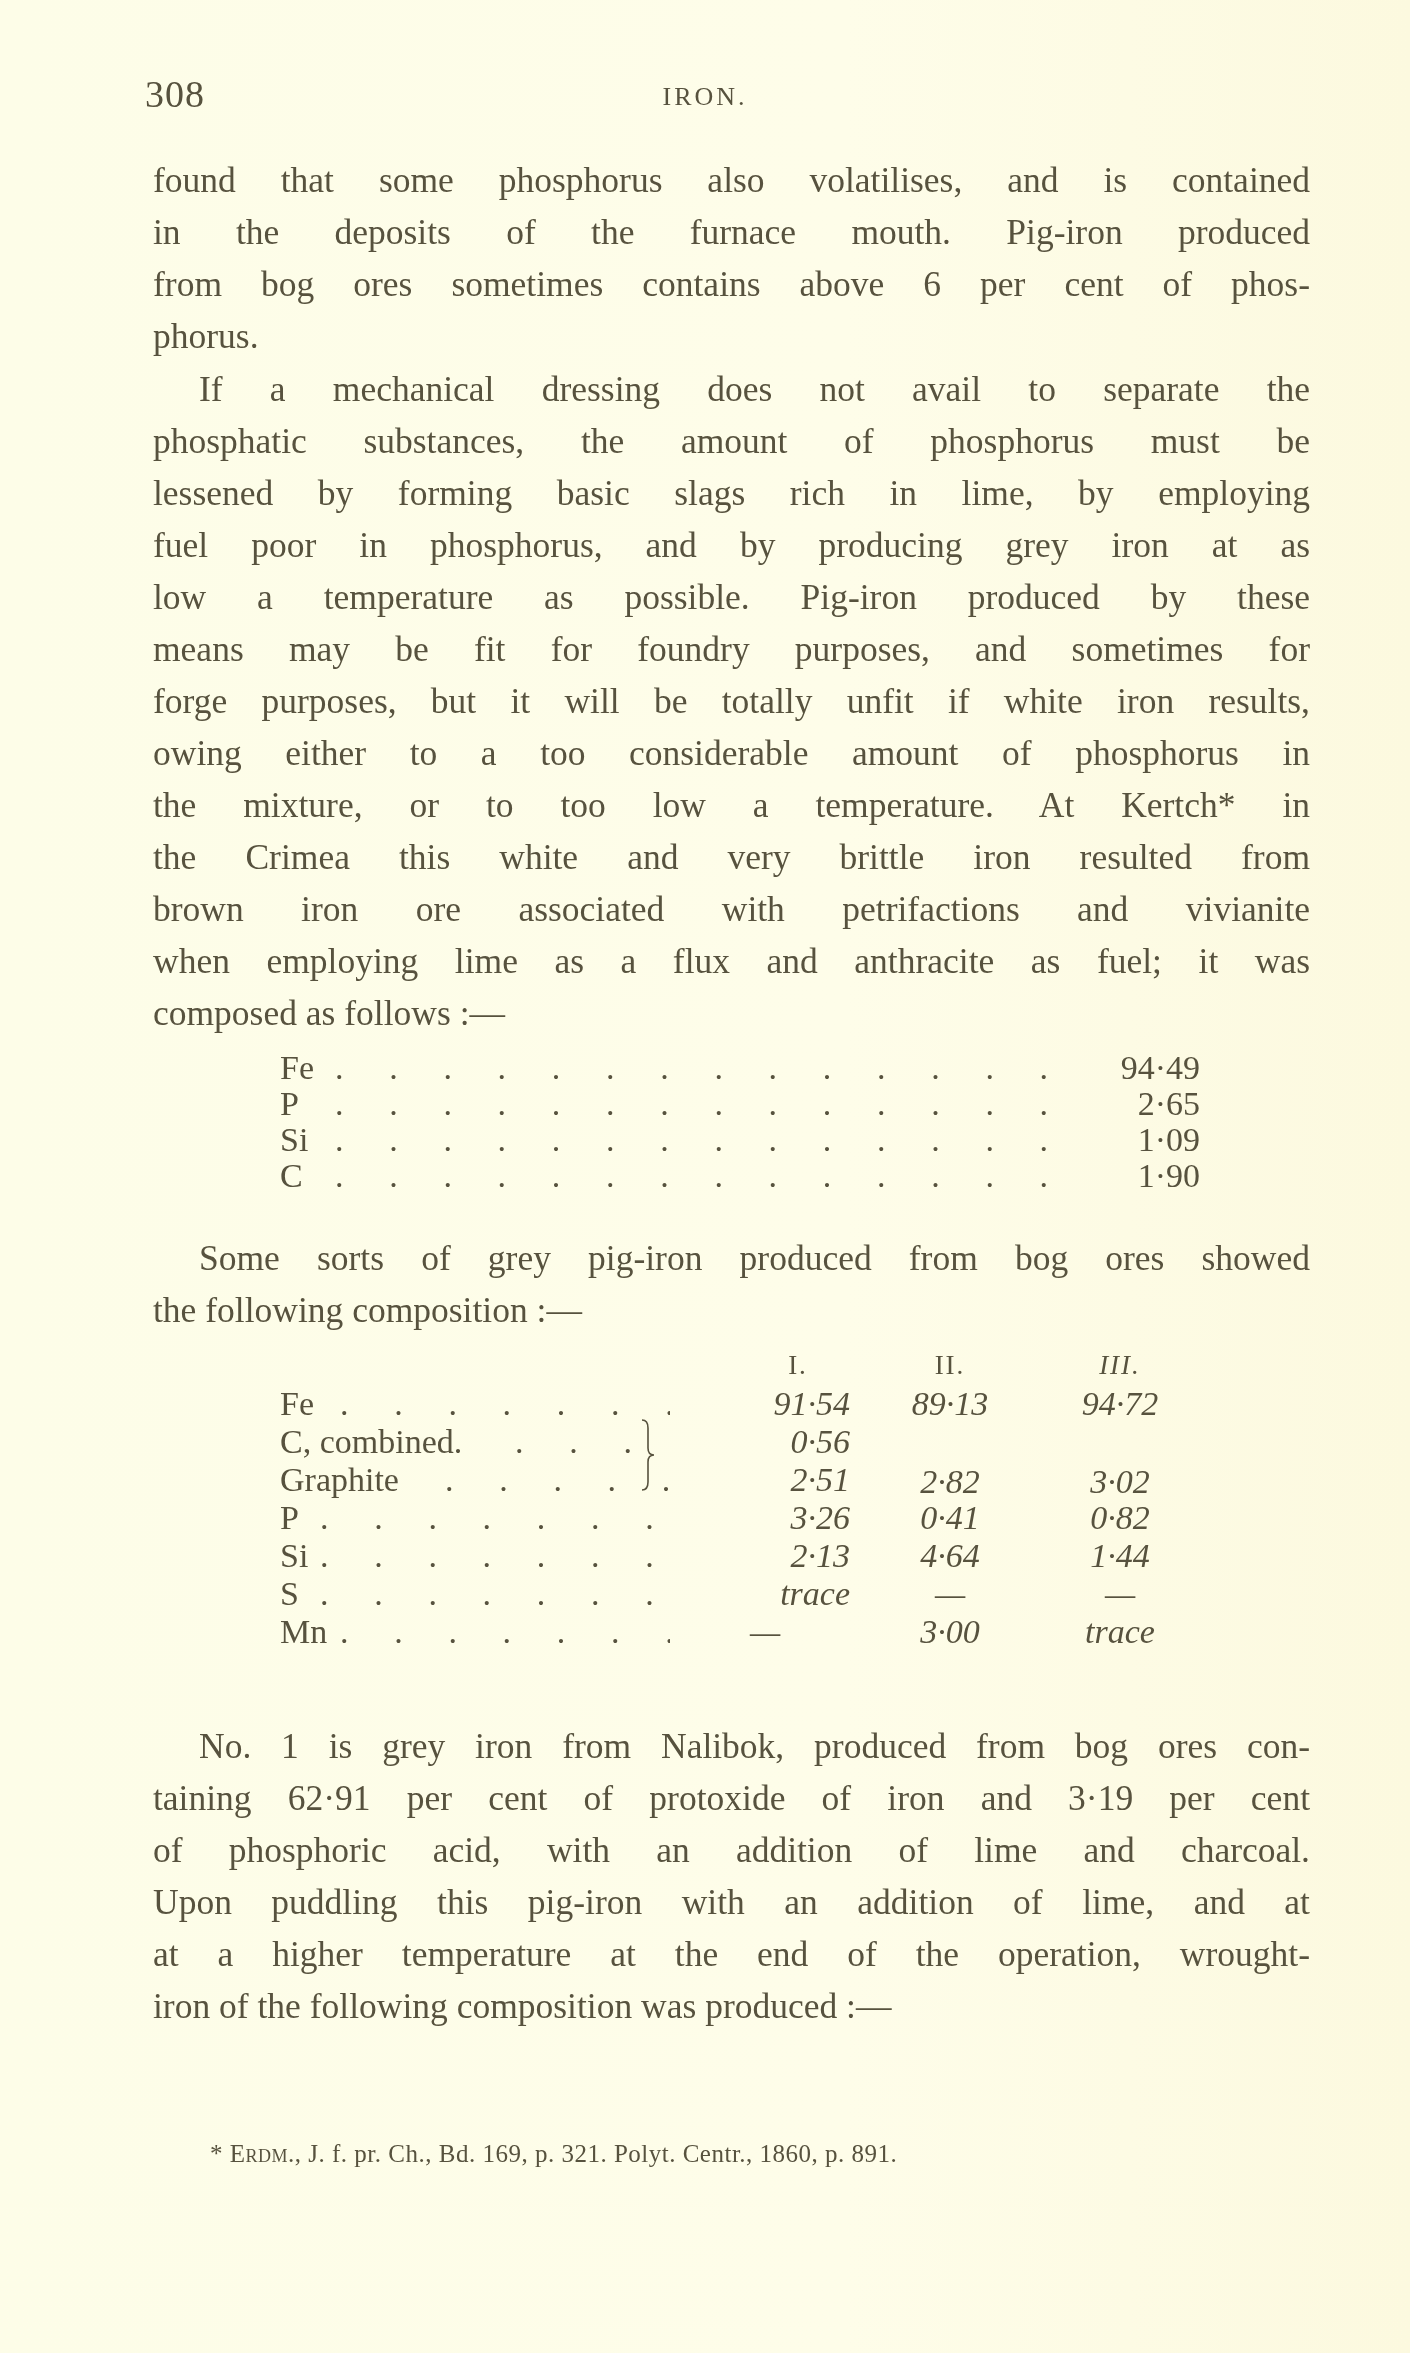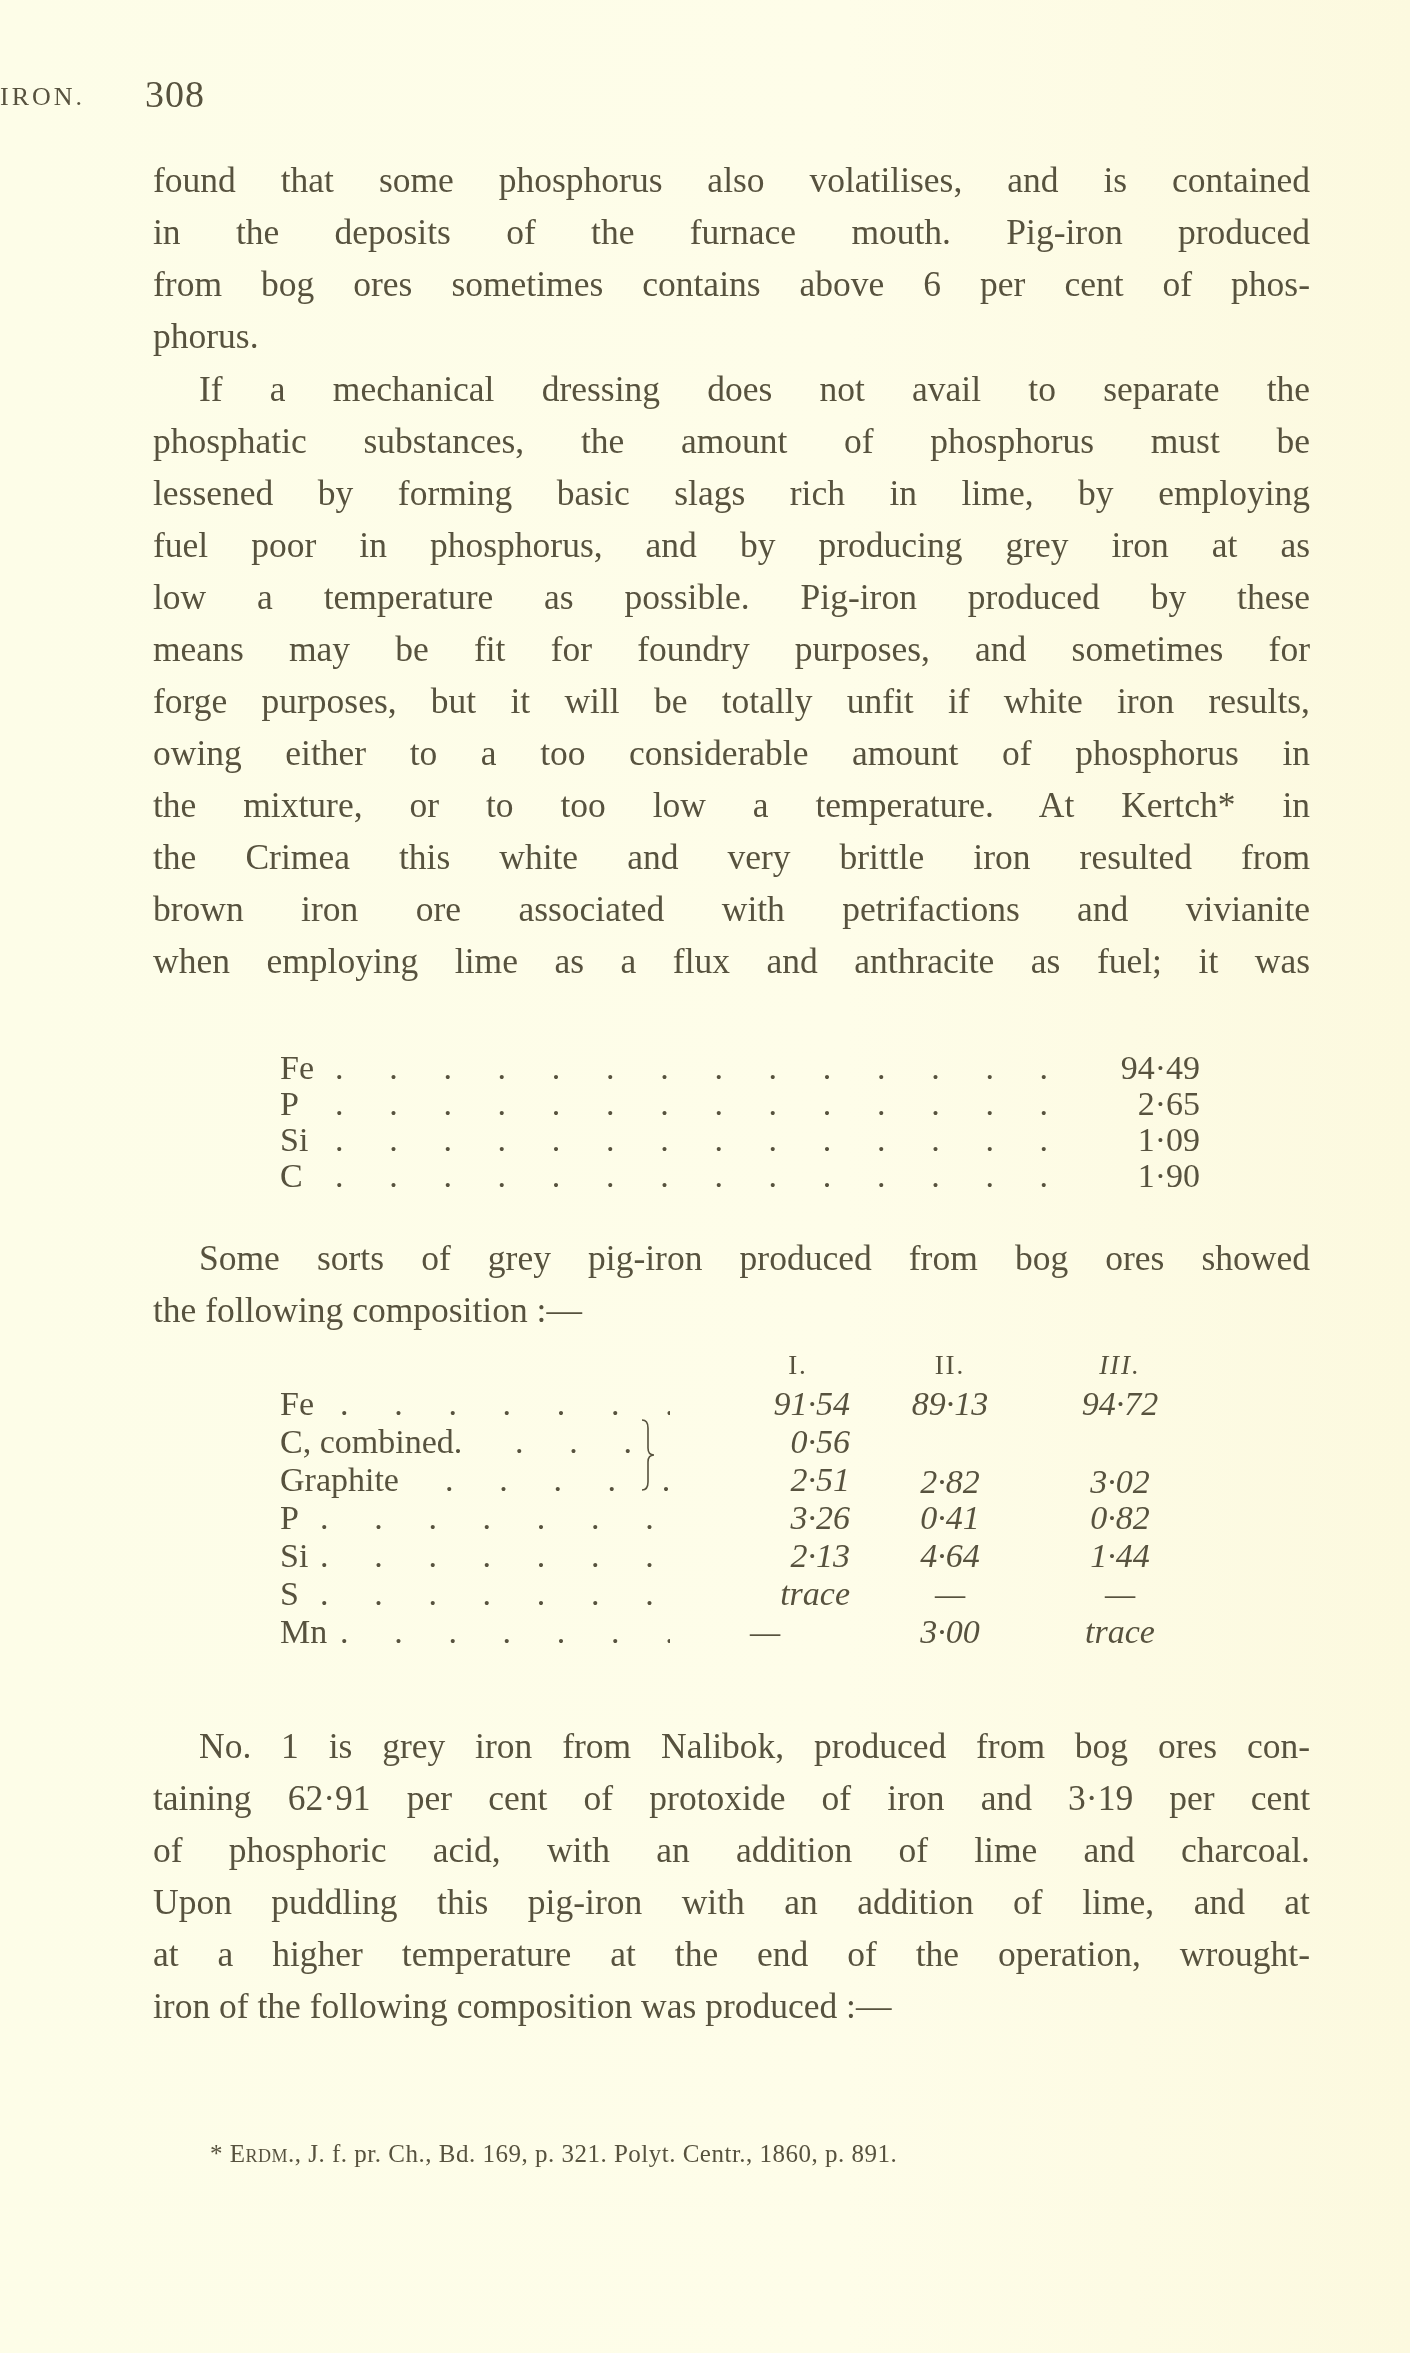--- a/index.html
+++ b/index.html
@@ -6,21 +6,21 @@
   body {
     width: 1410px; height: 2353px; overflow: hidden;
     background: linear-gradient(90deg, #fdfde8 0%, #fefde9 60%, #fcf9df 100%);
     color: #57523e;
     font-family: "Liberation Serif", "DejaVu Serif", serif;
     position: relative;
   }
   .page { position: absolute; left: 0; top: 0; width: 1266px; height: 2353px; }
   .running-head { position: absolute; top: 72px; left: 0; width: 1410px; height: 50px; }
   .page-number { position: absolute; left: 145px; top: 0; font-size: 38px; letter-spacing: 1px; }
-  .running-title { position: absolute; left: 0; width: 1410px; top: 10px; font-size: 26px; letter-spacing: 3px; }
+  .running-title { position: absolute; left: 0; width: 1410px; text-align: center; top: 10px; font-size: 26px; letter-spacing: 3px; }
 
   .para {
     position: absolute; left: 153px; width: 1157px;
     font-size: 35.5px; line-height: 52px;
     text-align: justify; text-align-last: left;
     margin: 0;
   }
   .para .line { display: block; text-align: justify; text-align-last: justify; white-space: nowrap; }
   .para .line.last { text-align-last: left; }
   .indent { padding-left: 46px; }
@@ -69,20 +69,21 @@
     <span class="line">lessened by forming basic slags rich in lime, by employing</span>
     <span class="line">fuel poor in phosphorus, and by producing grey iron at as</span>
     <span class="line">low a temperature as possible.  Pig-iron produced by these</span>
     <span class="line">means may be fit for foundry purposes, and sometimes for</span>
     <span class="line">forge purposes, but it will be totally unfit if white iron results,</span>
     <span class="line">owing either to a too considerable amount of phosphorus in</span>
     <span class="line">the mixture, or to too low a temperature.  At Kertch* in</span>
     <span class="line">the Crimea this white and very brittle iron resulted from</span>
     <span class="line">brown iron ore associated with petrifactions and vivianite</span>
     <span class="line">when employing lime as a flux and anthracite as fuel; it was</span>
+    <span class="line last">composed as follows :—</span>
   </div>
 
   <div class="tbl1">
     <div class="row">
       <span class="lab">Fe</span>
       <span class="dots">. . . . . . . . . . . . . .</span>
       <span class="val">94·49</span>
     </div>
     <div class="row">
       <span class="lab">P</span>

